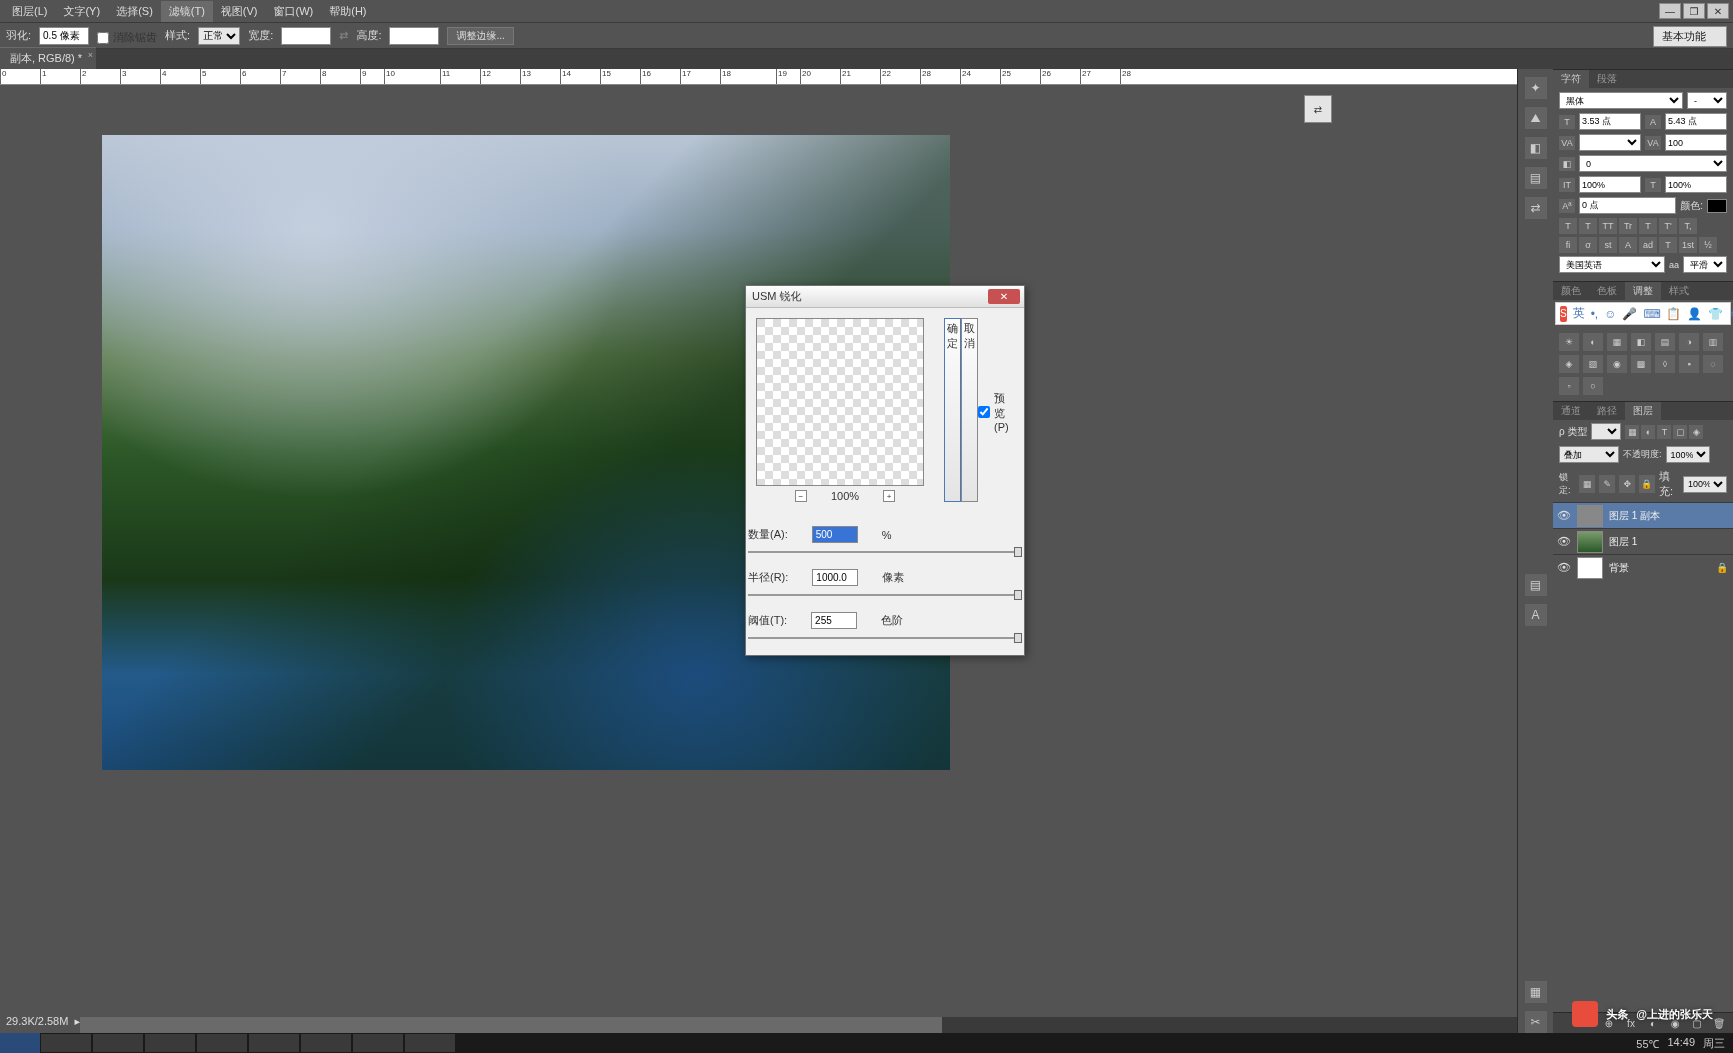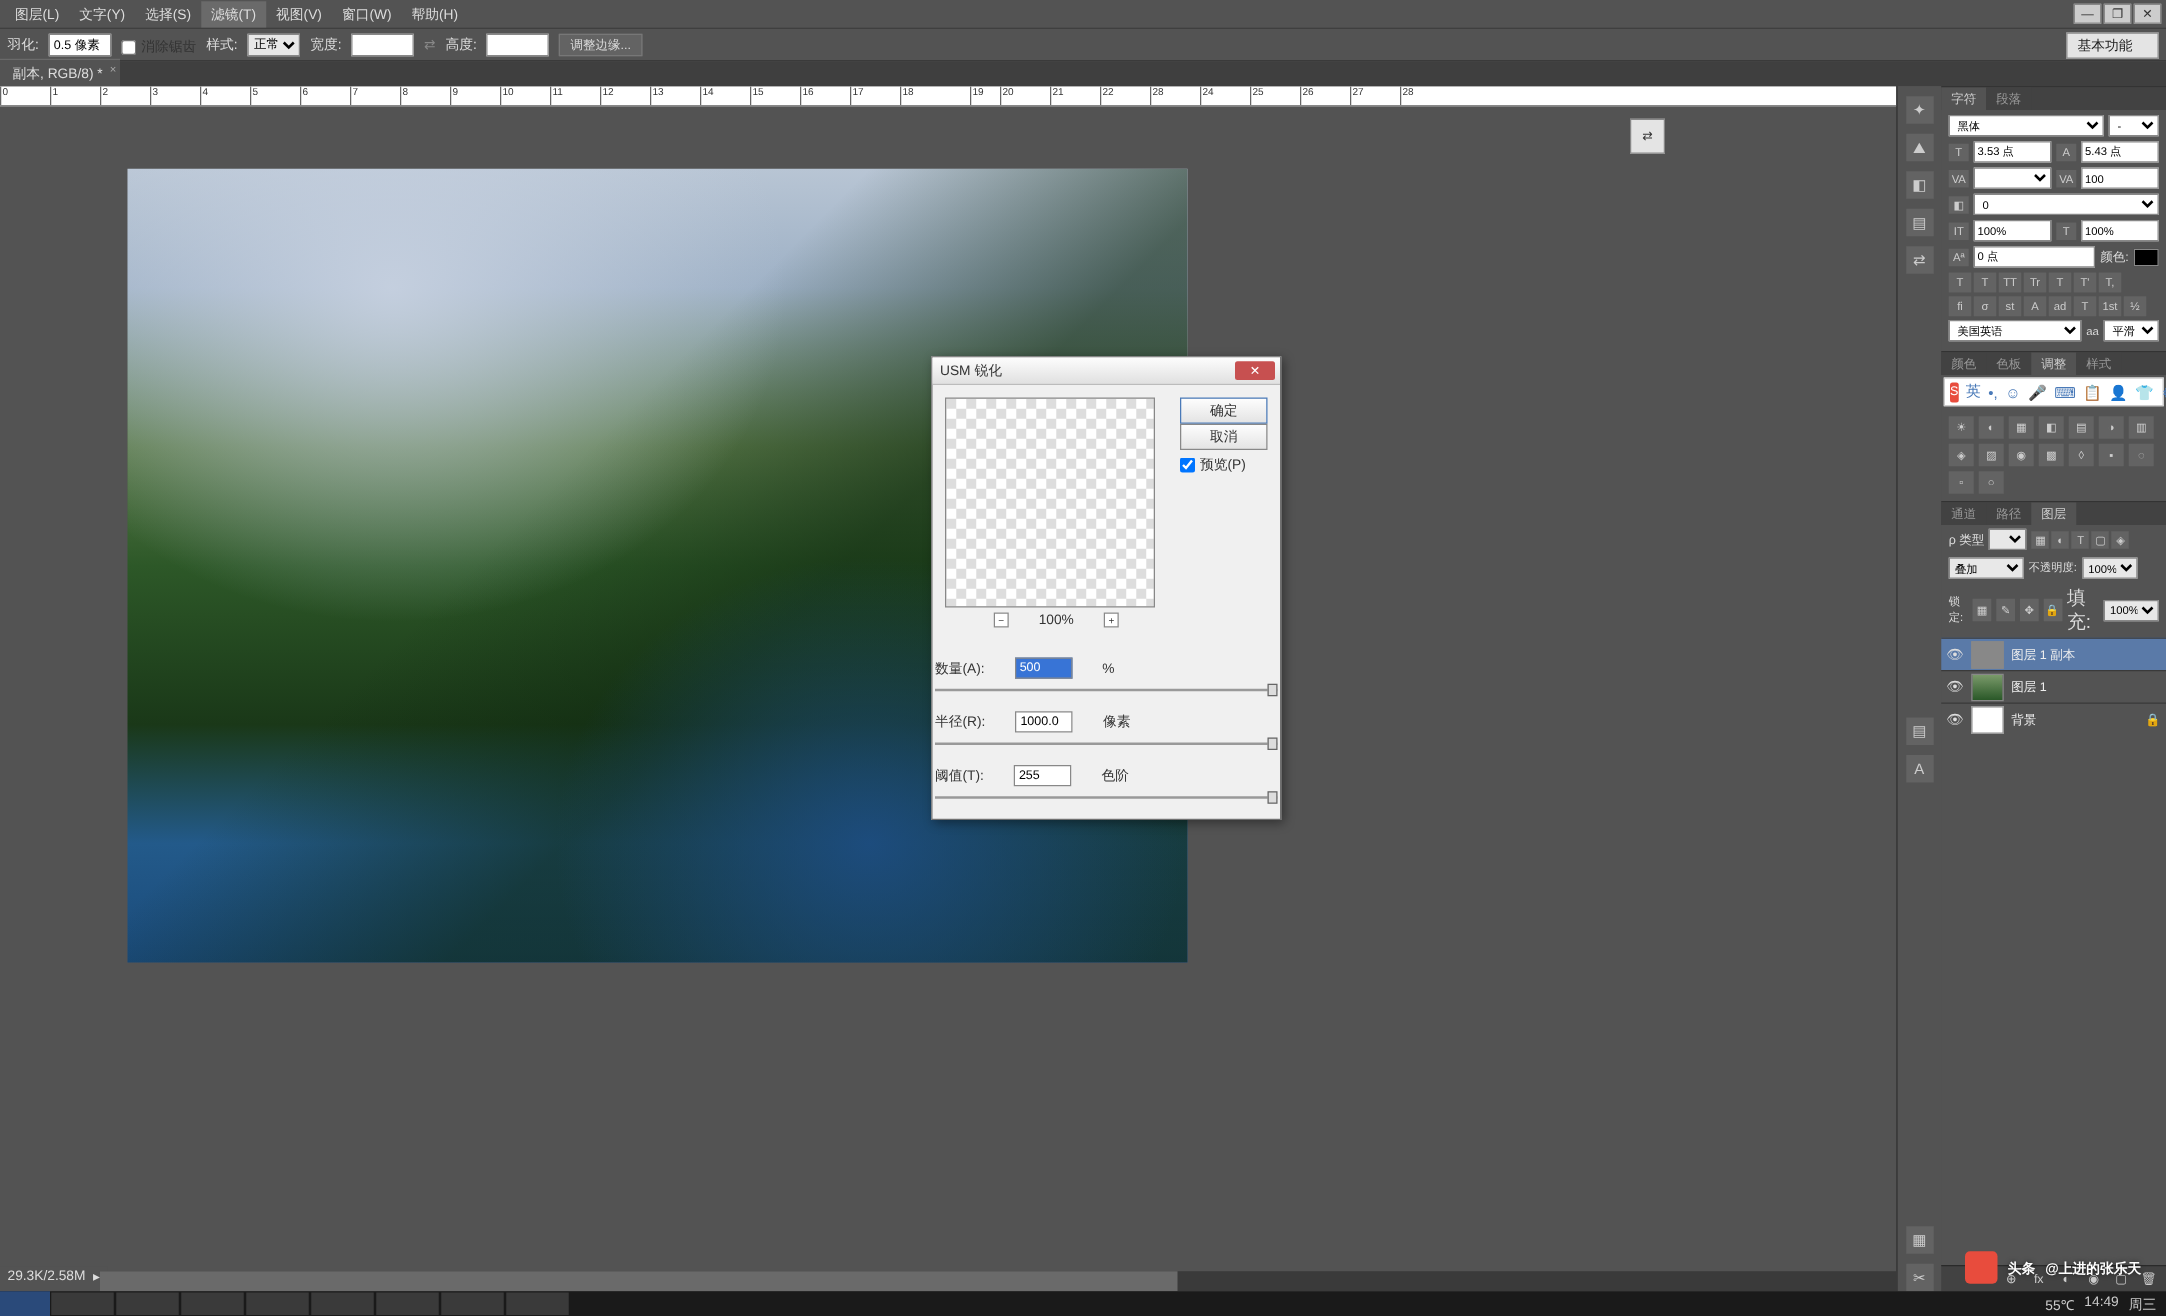--- a/index.html
+++ b/index.html
@@ -27,21 +27,21 @@
 .photo::before{content:"";position:absolute;inset:0;background:radial-gradient(ellipse at 25% 15%,rgba(200,210,225,.9) 0%,transparent 35%),radial-gradient(ellipse at 70% 85%,rgba(30,80,140,.8) 0%,transparent 30%),linear-gradient(135deg,transparent 40%,rgba(15,40,15,.6) 60%)}
 .measure{position:absolute;right:185px;top:10px;width:28px;height:28px;background:#e4e4e4;border:1px solid #888;display:flex;align-items:center;justify-content:center;font-size:10px;color:#333}
 .dialog{position:absolute;left:745px;top:200px;width:280px;background:#f0f0f0;border:1px solid #707070;box-shadow:2px 2px 8px rgba(0,0,0,.4)}
 .dlg-title{height:22px;background:linear-gradient(#fdfdfd,#e0e0e0);display:flex;align-items:center;padding:0 6px;font-size:11px;color:#333;position:relative;border-bottom:1px solid #bbb}
 .dlg-close{position:absolute;right:4px;top:3px;width:32px;height:15px;background:#c75050;color:#fff;display:flex;align-items:center;justify-content:center;font-size:10px;border-radius:2px}
 .dlg-body{padding:10px;display:flex;gap:10px}
 .dlg-left{flex:1}
 .preview{width:168px;height:168px;border:1px solid #888;background:repeating-conic-gradient(#fff 0 25%,#ddd 0 50%) 0 0/16px 16px}
 .zoom-row{display:flex;align-items:center;justify-content:center;gap:24px;margin-top:4px;font-size:10px;color:#333}
 .zoom-row .zb{width:12px;height:12px;border:1px solid #888;background:#fff;display:flex;align-items:center;justify-content:center;font-size:8px}
-.dlg-right{width:70px;display:flex;flex-direction:column;gap:0}
+.dlg-right{width:70px;display:flex;gap:0}
 .dlg-btn{background:linear-gradient(#fdfdfd,#e4e4e4);border:1px solid #888;padding:2px 0;text-align:center;font-size:11px;color:#333}
 .dlg-btn.primary{border:1px solid #4a7ab8}
 .chk{display:flex;align-items:center;gap:4px;font-size:11px;color:#333;margin-top:4px}
 .chk input{width:12px;height:12px}
 .param{margin-top:14px;padding:0 2px}
 .param-row{display:flex;align-items:center;gap:24px;font-size:11px;color:#333;margin-bottom:2px}
 .param-row input{width:46px;height:17px;border:1px solid #888;padding:0 3px;font-size:10px}
 .param-row input.sel{background:#3874d6;color:#fff}
 .slider{height:14px;position:relative;margin-bottom:10px}
 .slider .track{position:absolute;top:6px;left:0;right:0;height:2px;background:#999}
@@ -135,21 +135,21 @@
         <div class="tick" style="left: 0px;">0</div>
         <div class="tick" style="left: 40px;">1</div>
         <div class="tick" style="left: 80px;">2</div>
         <div class="tick" style="left: 120px;">3</div>
         <div class="tick" style="left: 160px;">4</div>
         <div class="tick" style="left: 200px;">5</div>
         <div class="tick" style="left: 240px;">6</div>
         <div class="tick" style="left: 280px;">7</div>
         <div class="tick" style="left: 320px;">8</div>
         <div class="tick" style="left: 360px;">9</div>
-        <div class="tick" style="left: 400px;">10</div>
+        <div class="tick" style="left: 384px;">10</div>
         <div class="tick" style="left: 440px;">11</div>
         <div class="tick" style="left: 480px;">12</div>
         <div class="tick" style="left: 520px;">13</div>
         <div class="tick" style="left: 560px;">14</div>
         <div class="tick" style="left: 600px;">15</div>
         <div class="tick" style="left: 640px;">16</div>
         <div class="tick" style="left: 680px;">17</div>
         <div class="tick" style="left: 720px;">18</div>
         <div class="tick" style="left: 776px;">19</div>
         <div class="tick" style="left: 800px;">20</div>
@@ -363,21 +363,21 @@
           <select style="width:60px"><option>叠加</option></select>
           <span style="font-size:9px">不透明度:</span>
           <select style="width:44px"><option>100%</option></select>
         </div>
         <div class="layer-top">
           <span style="font-size:9px">锁定:</span>
           <span class="adj-ic">▦</span>
           <span class="adj-ic">✎</span>
           <span class="adj-ic">✥</span>
           <span class="adj-ic">🔒</span>
-          <span style="font-size:15px;margin-left:auto">填充:</span>
+          <span style="font-size:11px;margin-left:auto">填充:</span>
           <select style="width:44px"><option>100%</option></select>
         </div>
         <div class="layer-list" id="layerList">
             <div class="layer-row sel">
               <span class="eye">👁</span>
               <div class="thumb-l gray"></div>
               <span class="layer-name ">图层 1 副本</span>
             </div>
             <div class="layer-row">
               <span class="eye">👁</span>

